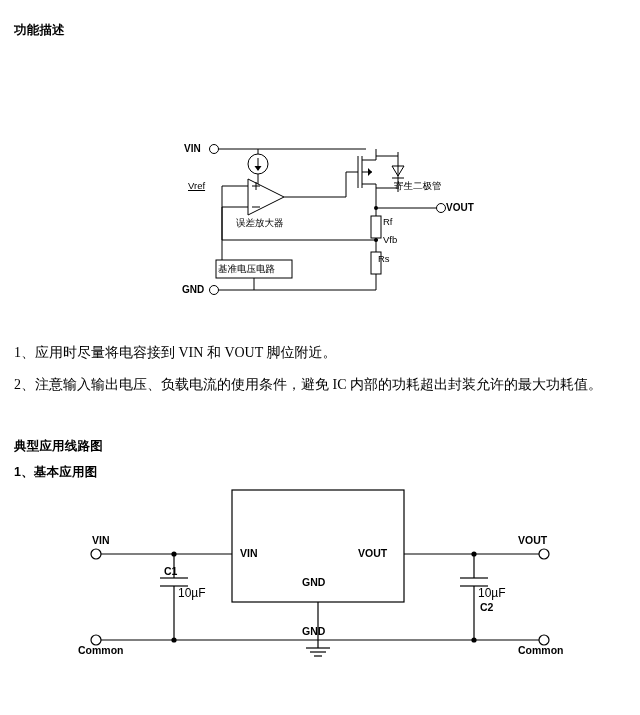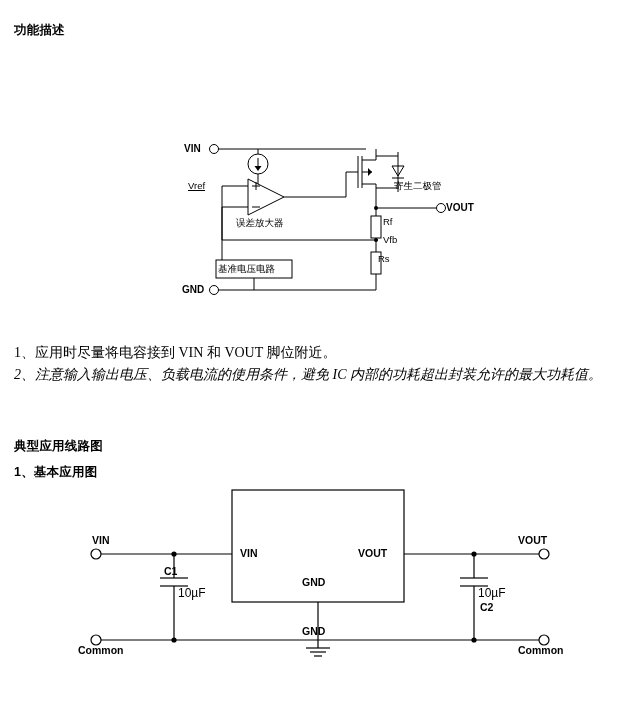--- a/index.html
+++ b/index.html
@@ -44,21 +44,21 @@
   #para-desc .indent { display: inline-block; width: 26px; }
 
   .note {
     position: absolute;
     left: 14px;
     font-size: 14px;
     line-height: 18px;
     white-space: nowrap;
   }
   #note-1 { top: 344px; }
-  #note-2 { top: 366px; font-style: italic; }
+  #note-2 { top: 376px; }
 
   
   #fig1 {
     position: absolute;
     left: 150px;
     top: 122px;
     width: 340px;
     height: 195px;
   }
   #fig1 svg { display: block; }

